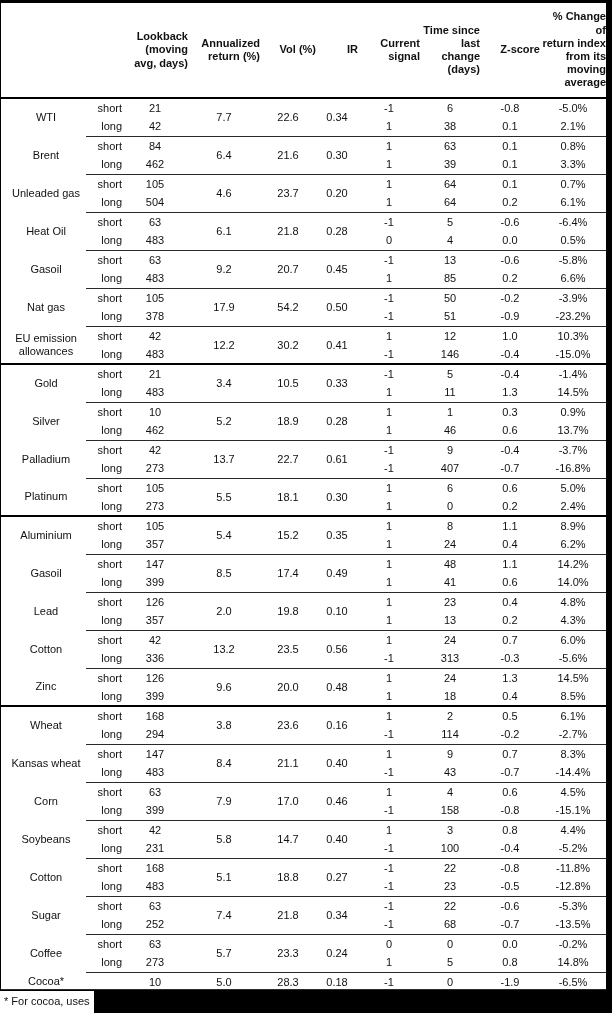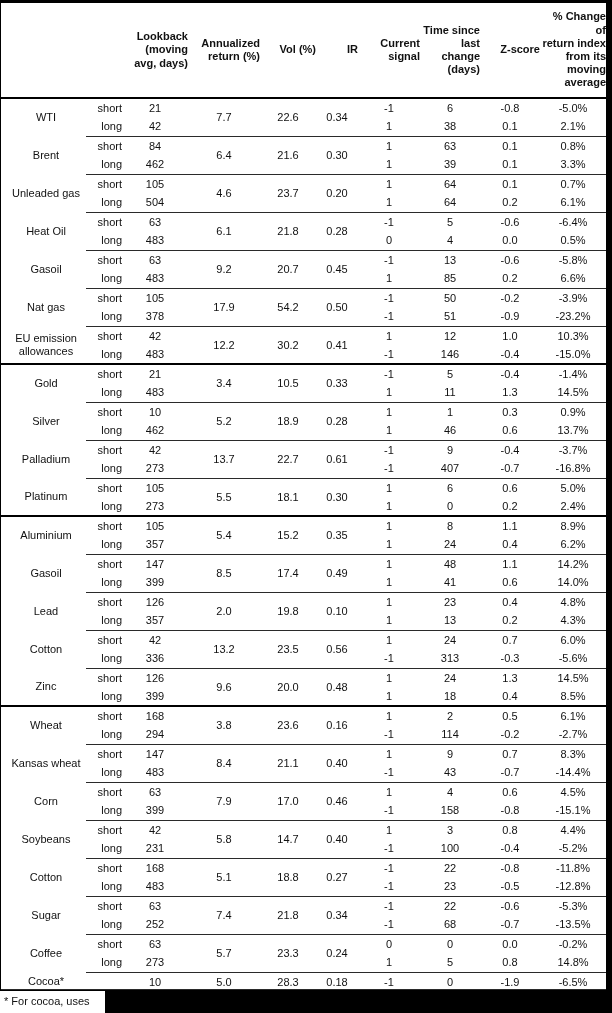--- a/index.html
+++ b/index.html
@@ -21,21 +21,21 @@
   tbody tr{height:19px}
   tbody td{
     font-size:11px;vertical-align:middle;text-align:center;line-height:1.1;
   }
   td.name{text-align:center;padding-left:5px;line-height:1.15}
   td.leg{text-align:right;padding-left:2px}
   .csep{border-top:1px solid #2a2a2a}
   .gsep{border-top:2px solid #000}
   .table-bottom-line{border-bottom:1px solid #2a2a2a}
   .footnote{
-    position:absolute;left:0;top:991px;width:105px;height:22px;
+    position:absolute;left:0;top:991px;width:94px;height:22px;
     background:#fff;font-size:11px;box-sizing:border-box;
     padding:4px 2px 0 4px;white-space:nowrap;color:#111;
   }
 </style>
 </head>
 <body>
 
 <div class="panel table-bottom-line">
   <table>
     <colgroup>

